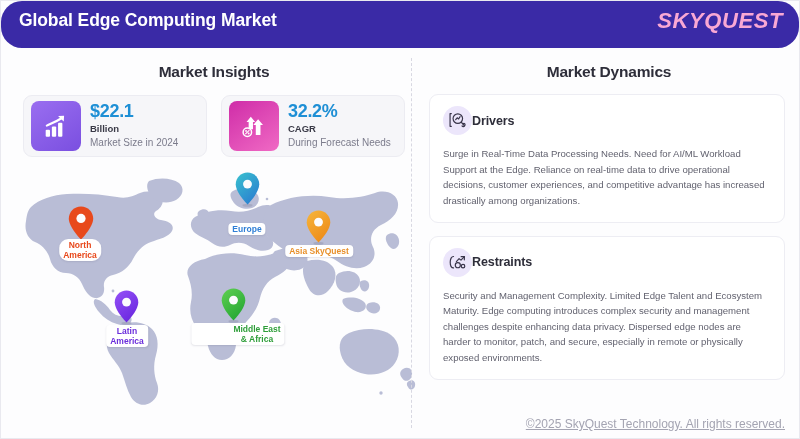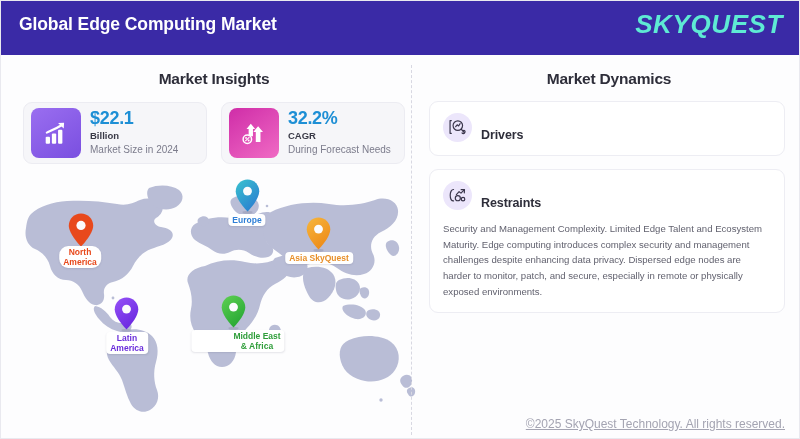--- a/index.html
+++ b/index.html
@@ -14,37 +14,38 @@
   .infographic {
     position: relative;
     width: 800px; height: 439px;
     background: #fdfdfe;
     border: 1px solid #e9e9ef;
   }
 
   
   .header {
     position: relative;
-    height: 54px;
+    height: 47px;
     background: #3a2aa6;
     display: flex;
     align-items: center;
     justify-content: space-between;
     padding: 0 16px 8px 18px;
+    border-radius: 21px;
   }
   .header-title {
     color: #ffffff;
     font-size: 17.5px;
     font-weight: bold;
     letter-spacing: -0.1px;
     white-space: nowrap;
   }
   .brand-logo {
-    color: #5eead4;
-    font-size: 26px;
+    color: #f9a8d4;
+    font-size: 22px;
     font-weight: bold;
     font-style: italic;
     letter-spacing: 0.6px;
     white-space: nowrap;
   }
 
   
   .body-wrap {
     position: relative;
     height: 392px;
@@ -138,21 +139,21 @@
   }
 
   
   .dyn-card {
     margin: 13px 14px 0 10px;
     background: #ffffff;
     border: 1px solid #ededf3;
     border-radius: 9px;
     padding: 11px 13px 13px 13px;
   }
-  .dyn-head { display: flex; align-items: flex-end; gap: 9px; }
+  .dyn-head { display: flex; align-items: center; }
   .dyn-badge {
     width: 29px; height: 29px;
     border-radius: 50%;
     background: #ece6fb;
     display: flex; align-items: center; justify-content: center;
     flex: 0 0 29px;
   }
   .dyn-title {
     font-size: 12.5px; font-weight: bold;
     color: #2e2e3a; letter-spacing: -0.1px;
@@ -318,21 +319,21 @@
               <linearGradient id="gEu" x1="0" y1="0" x2="0.7" y2="1">
                 <stop offset="0%" stop-color="#39c2cf"></stop>
                 <stop offset="100%" stop-color="#2b7fd0"></stop>
               </linearGradient>
             </defs>
             <ellipse cx="14" cy="35.4" rx="5.2" ry="1.6" fill="rgba(60,60,80,0.15)"></ellipse>
             <path d="M14 1.4 C7.2 1.4 1.8 6.8 1.8 13.6 C1.8 22.4 14 34.6 14 34.6 C14 34.6 26.2 22.4 26.2 13.6 C26.2 6.8 20.8 1.4 14 1.4 Z" fill="url(#gEu)"></path>
             <circle cx="14" cy="13.4" r="4.6" fill="#fbfbfd"></circle>
           </svg>
         </div>
-        <div class="pin-label" style="left:238px; top:44px; color:#2f7fd6;">
+        <div class="pin-label" style="left:238px; top:60px; color:#2f7fd6;">
           <div>Europe</div>
         </div>
 
         <div class="pin" style="left:296px; top:46px;">
           <svg width="27" height="37" viewBox="0 0 28 38" aria-hidden="true">
             <defs>
               <linearGradient id="gAp" x1="0" y1="0" x2="0.6" y2="1">
                 <stop offset="0%" stop-color="#f6b63e"></stop>
                 <stop offset="100%" stop-color="#ee8c18"></stop>
               </linearGradient>
@@ -398,20 +399,21 @@
                 <path d="M4.2 3.2 L2.6 3.2 L2.6 19.4 L4.2 19.4"></path>
                 <circle cx="12.4" cy="9.6" r="6.0"></circle>
                 <path d="M9.7 11.0 L11.6 8.6 L13.4 10.1 L15.3 7.2"></path>
                 <path d="M16.8 14.2 L20.6 18.6"></path>
                 <path d="M19.0 16.0 C20.6 15.0 22.2 16.6 21.3 18.4 C20.6 19.9 18.6 20.1 17.7 18.8"></path>
               </g>
             </svg>
           </div>
           <div class="dyn-title">Drivers</div>
         </div>
+        <div class="dyn-body">Surge in Real-Time Data Processing Needs. Need for AI/ML Workload Support at the Edge. Reliance on real-time data to drive operational decisions, customer experiences, and competitive advantage has increased drastically among organizations.</div>
       </div>
 
       <div class="dyn-card">
         <div class="dyn-head">
           <div class="dyn-badge">
             <svg width="19" height="19" viewBox="0 0 24 24" aria-hidden="true">
               <g fill="none" stroke="#39354a" stroke-width="1.5" stroke-linecap="round" stroke-linejoin="round">
                 <path d="M7.0 4.4 C4.4 4.4 2.8 7.6 2.8 11.6 C2.8 15.6 4.4 18.8 7.0 18.8"></path>
                 <circle cx="12.4" cy="15.4" r="3.2"></circle>
                 <circle cx="19.0" cy="16.6" r="2.2"></circle>

